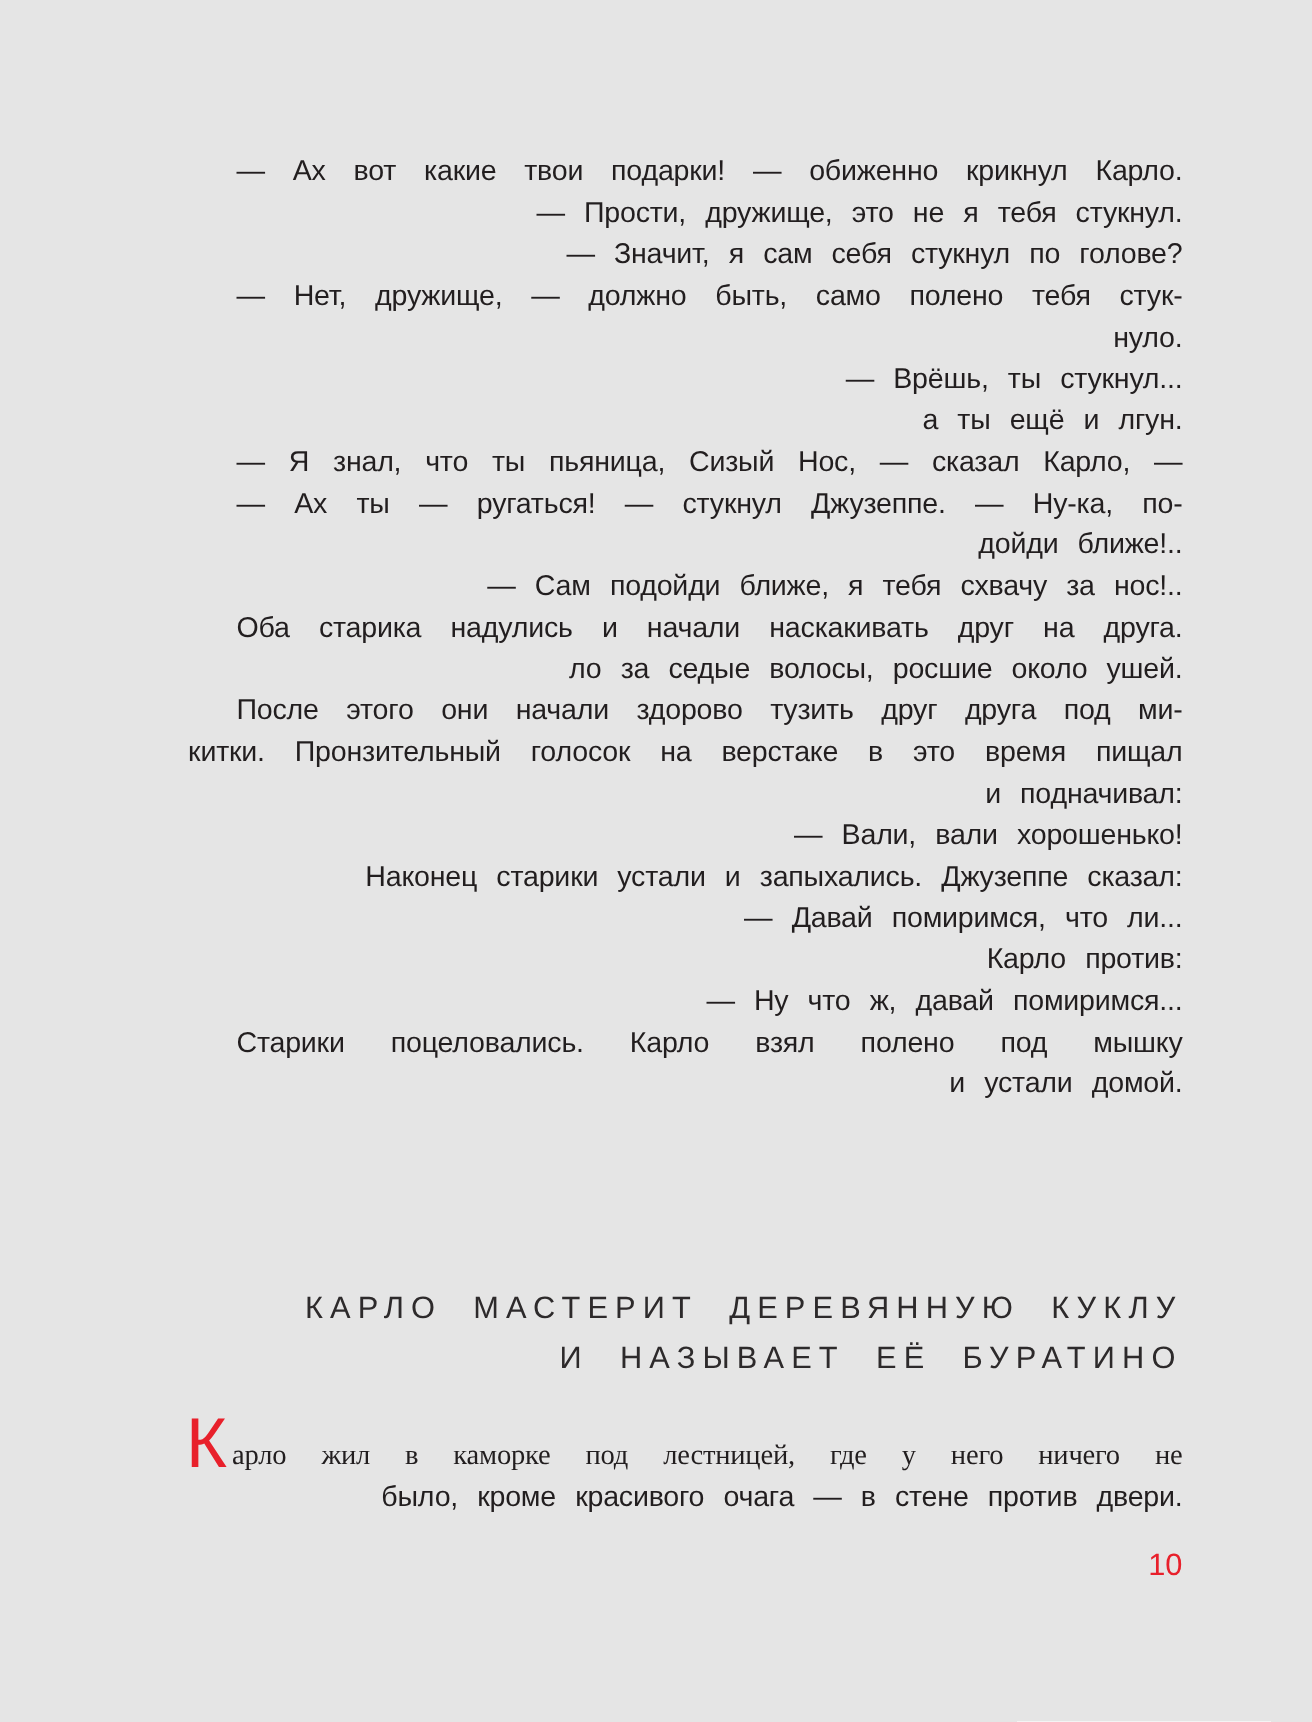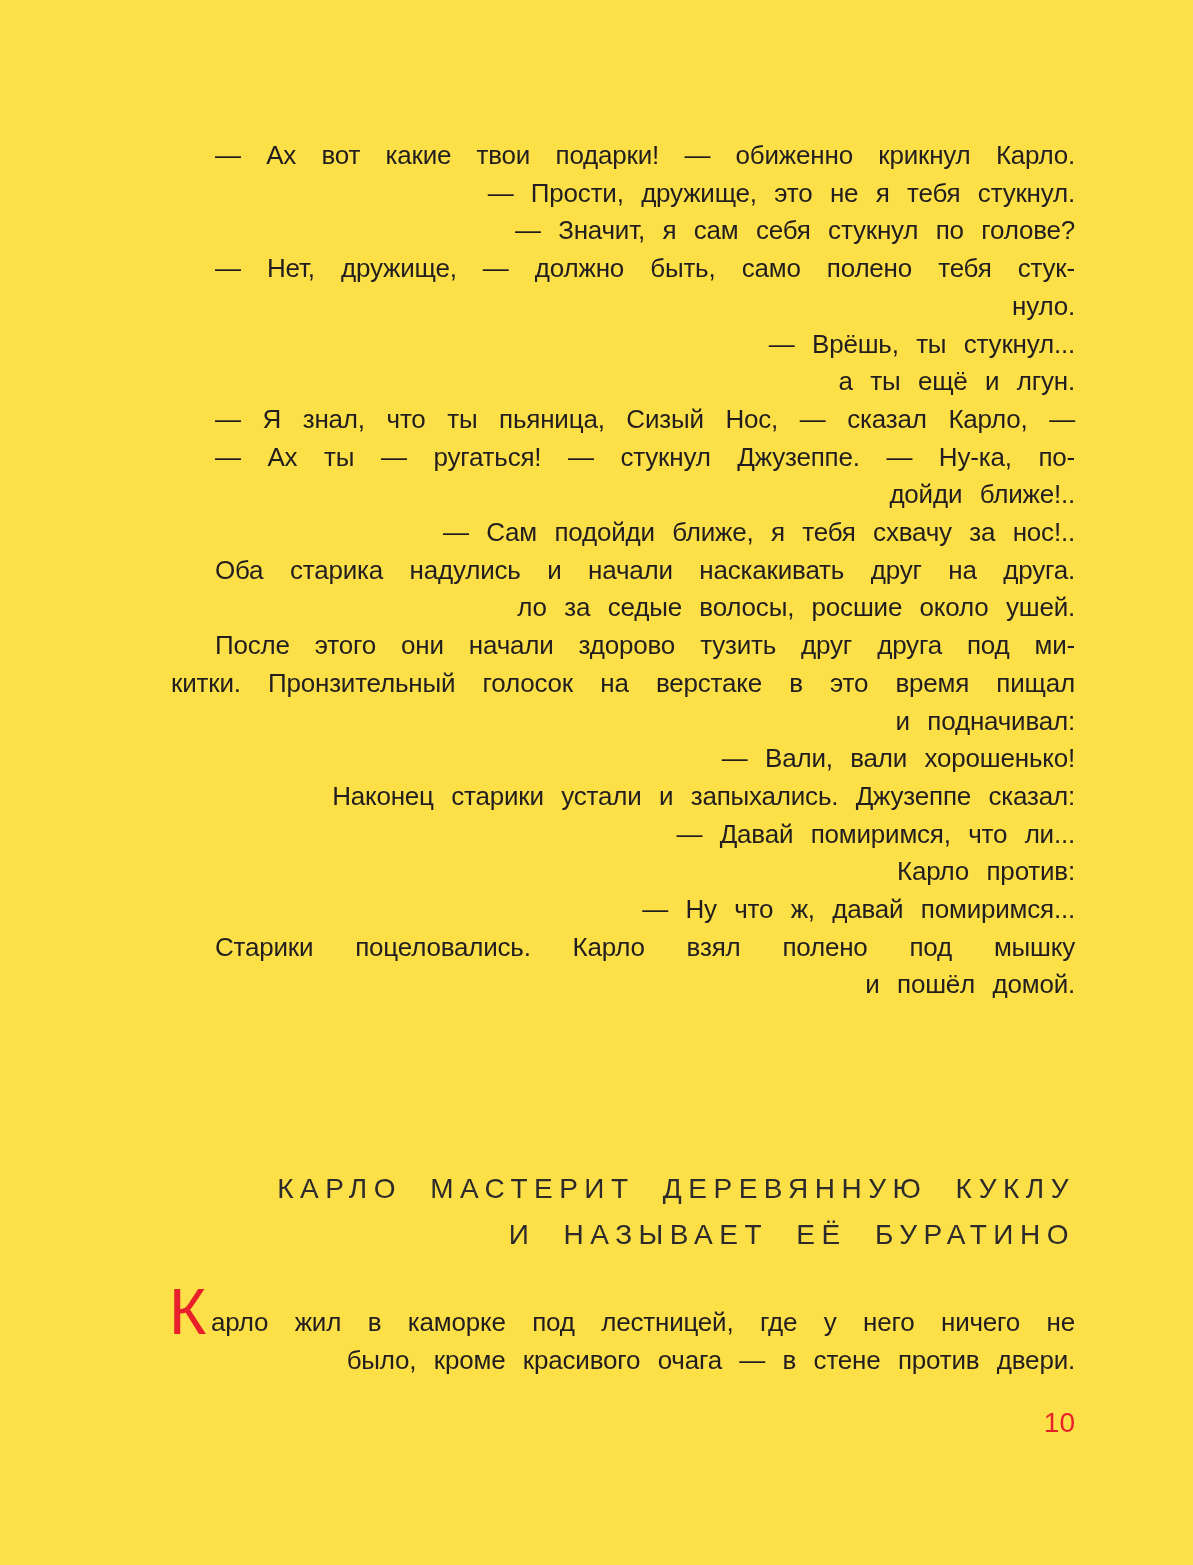--- a/index.html
+++ b/index.html
@@ -1,19 +1,19 @@
 <!DOCTYPE html>
 <html style="--red: #e8202b; --ink: #221e1f; --head: #2d2a2b;"><head>
 <meta charset="utf-8">
 <style>
   html,body { margin:0; padding:0; background:#ffffff; }
   .page {
     position:relative;
     width:1193px; height:1565px;
-    background:#fde047;
+    background:#e5e5e5;
     font-family:"Liberation Sans","DejaVu Sans",sans-serif;
     overflow:hidden;
   }
   .column { position:absolute; left:171px; width:904px; }
 
   
   .body-text { top:137px; }
   .line {
     font-size:26px;
     line-height:37.7px;
@@ -32,21 +32,21 @@
     font-size:28px;
     line-height:46px;
     letter-spacing:6.5px;
     word-spacing:14px;
     font-weight:300;
     color:var(--head,#2d2a2b);
   }
 
   
   .drop-para { top:1304px; }
-  .drop-para .line1 { padding-left:40px; text-align:justify; text-align-last:justify; }
+  .drop-para .line1 { padding-left:40px; text-align:justify; text-align-last:justify;font-family:Liberation Serif, serif; }
   .initial {
     position:absolute;
     left:-2px; top:-24px;
     font-size:64px;
     line-height:64px;
     font-weight:300;
     color:var(--red,#e8202b);
   }
 
   
@@ -80,21 +80,21 @@
     <div class="line">ло за седые волосы, росшие около ушей.</div>
     <div class="line indent j">После этого они начали здорово тузить друг друга под ми-</div>
     <div class="line j">китки. Пронзительный голосок на верстаке в это время пищал</div>
     <div class="line">и подначивал:</div>
     <div class="line indent">— Вали, вали хорошенько!</div>
     <div class="line indent">Наконец старики устали и запыхались. Джузеппе сказал:</div>
     <div class="line indent">— Давай помиримся, что ли...</div>
     <div class="line indent">Карло против:</div>
     <div class="line indent">— Ну что ж, давай помиримся...</div>
     <div class="line indent j">Старики поцеловались. Карло взял полено под мышку</div>
-    <div class="line">и пошёл домой.</div>
+    <div class="line">и устали домой.</div>
   </div>
 
   <div class="column heading" style="position:absolute;text-align:right;">
     <div class="hline">КАРЛО МАСТЕРИТ ДЕРЕВЯННУЮ КУКЛУ</div>
     <div class="hline">И НАЗЫВАЕТ ЕЁ БУРАТИНО</div>
   </div>
 
   <div class="column drop-para" style="position:absolute;">
     <span class="initial">К</span>
     <div class="line line1">арло жил в каморке под лестницей, где у него ничего не</div>

